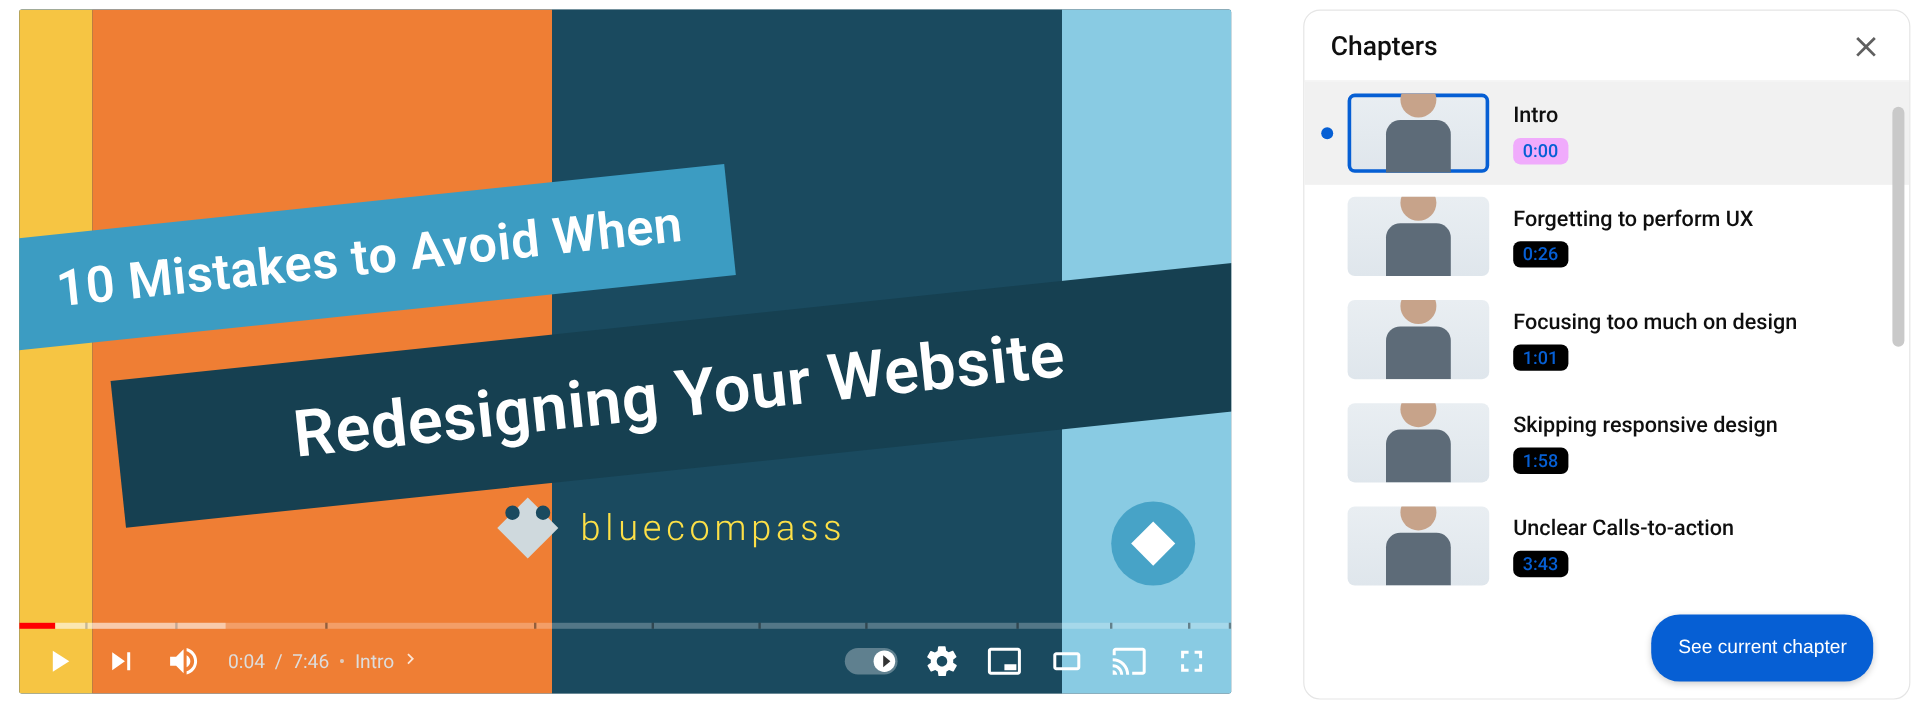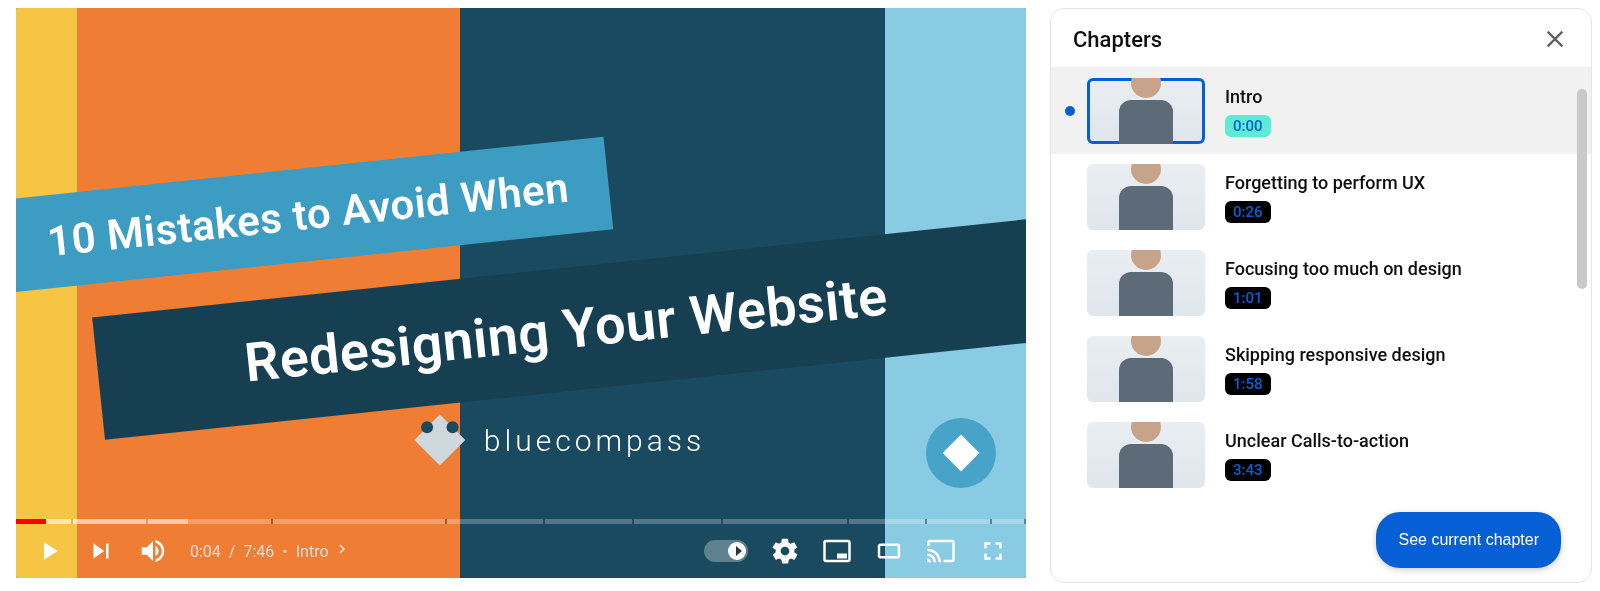--- a/index.html
+++ b/index.html
@@ -11,21 +11,21 @@
   .stripes { position: absolute; inset: 0; display: flex; }
   .st1 { width: 6%; background: #f6c543; }
   .st2 { width: 38%; background: #ef7e34; }
   .st3 { flex: 1; background: #1a4a5f; }
   .st4 { width: 14%; background: #89cbe3; }
   
   .banner { position: absolute; color: #fff; font-weight: 600; letter-spacing: .5px; transform: rotate(-6deg); padding: 22px 40px; white-space: nowrap; }
   .banner1 { background: #3c9cc2; top: 160px; left: -10px; font-size: 42px; }
   .banner2 { background: #164051; top: 260px; left: 80px; font-size: 54px; width: 940px; text-align: center; padding: 30px 40px; }
   
-  .brand { position: absolute; bottom: 120px; left: 50%; transform: translateX(-35%); display: flex; align-items: center; gap: 26px; color: #ffffff; font-size: 30px; letter-spacing: 4px; font-weight: 300; }
+  .brand { position: absolute; bottom: 120px; left: 50%; transform: translateX(-35%); display: flex; align-items: center; gap: 26px; color: #fde047; font-size: 30px; letter-spacing: 4px; font-weight: 300; }
   .brand-icon { width: 36px; height: 36px; background: #cfd9dd; transform: rotate(45deg); position: relative; }
   .brand-icon::before, .brand-icon::after { content:""; position:absolute; width:12px; height:12px; background:#1a4a5f; border-radius:50%; }
   .brand-icon::before { top:-6px; left:12px; }
   .brand-icon::after { left:-6px; top:12px; }
   
   .badge-circle { position: absolute; right: 30px; bottom: 90px; width: 70px; height: 70px; border-radius: 50%; background: rgba(60,156,194,.85); display:flex; align-items:center; justify-content:center; }
   .badge-circle .inner { width: 26px; height: 26px; background:#fff; transform: rotate(45deg); }
   
   
   .progress { position: absolute; left: 0; right: 0; bottom: 54px; height: 5px; background: rgba(255,255,255,.25); }
@@ -42,39 +42,39 @@
   .time { font-size: 16px; color: #ddd; display:flex; align-items:center; gap:8px; white-space:nowrap; }
   .time .dot { opacity:.8; }
   .chapter-link { display:flex; align-items:center; gap:4px; cursor:pointer; }
   .chevron-sm svg { width:18px; height:18px; opacity:.8; }
   
   .toggle { width: 44px; height: 22px; border-radius: 22px; background: rgba(255,255,255,.3); position:relative; cursor:pointer; }
   .toggle::after { content:""; position:absolute; right:2px; top:2px; width:18px; height:18px; border-radius:50%; background:#fff; }
   .toggle .play-dot { position:absolute; right:6px; top:6px; width:0; height:0; border-left:6px solid #333; border-top:5px solid transparent; border-bottom:5px solid transparent; z-index:1; }
   
   
-  .panel { flex: 1; background: #fff; border: 1px solid #e5e5e5; border-radius: 14px; display: flex; flex-direction: column; min-width: 0; position: relative; }
+  .panel { flex: 1; background: #fff; border: 1px solid #e5e5e5; border-radius: 14px; display: flex; flex-direction: column; min-width: 0; position: relative; margin-left: 36px; }
   .panel-head { display:flex; align-items:center; justify-content:space-between; padding: 16px 22px 14px; }
   .panel-head h2 { font-size: 22px; font-weight: 500; color:#0f0f0f; }
   .close { cursor:pointer; width:28px; height:28px; color:#606060; }
   .close svg { width:100%; height:100%; }
   
   .list { flex:1; overflow:hidden; border-top:1px solid #eee; position:relative; }
   .item { display:flex; align-items:center; gap:20px; padding: 10px 20px 10px 36px; cursor:pointer; position:relative; }
   .item.active { background:#f1f1f1; }
   .item.active::before { content:""; position:absolute; left:14px; top:50%; transform:translateY(-50%); width:10px; height:10px; border-radius:50%; background:#065fd4; }
   .thumb { width: 118px; height: 66px; border-radius: 6px; background: linear-gradient(#e9eef2,#dfe6ec); flex:0 0 118px; display:flex; align-items:flex-end; justify-content:center; overflow:hidden; position:relative; }
   .item.active .thumb { outline: 3px solid #065fd4; outline-offset: -3px; }
   .person { width: 54px; height: 80px; position:relative; }
   .person .head { width:30px; height:30px; background:#c7a38a; border-radius:50%; margin: 4px auto 0; }
   .person .body { width:54px; height:44px; background:#5d6b78; border-radius: 12px 12px 0 0; margin-top:2px; }
   .meta { display:flex; flex-direction:column; gap:8px; min-width:0; }
   .title { font-size: 18px; font-weight: 500; color:#0f0f0f; white-space:nowrap; overflow:hidden; text-overflow:ellipsis; }
   .timestamp { align-self:flex-start; font-size: 15px; font-weight:500; color:#065fd4; background:#000000; padding:2px 8px; border-radius:6px; }
-  .item.active .timestamp { background:#5eead4; }
+  .item.active .timestamp { background:#f0abfc; }
   
   .see-current { position:absolute; right:30px; bottom:14px; background:#065fd4; color:#fff; border:none; border-radius: 24px; padding: 19px 22px; font-size:16px; font-weight:500; cursor:pointer; box-shadow: 0 2px 6px rgba(0,0,0,.2); }
   
   .scroll-ind { position:absolute; right:4px; top:80px; width:10px; height:200px; background:#c9c9c9; border-radius:6px; }
 </style>
 </head>
 <body>
 
 <div class="wrap">
 

